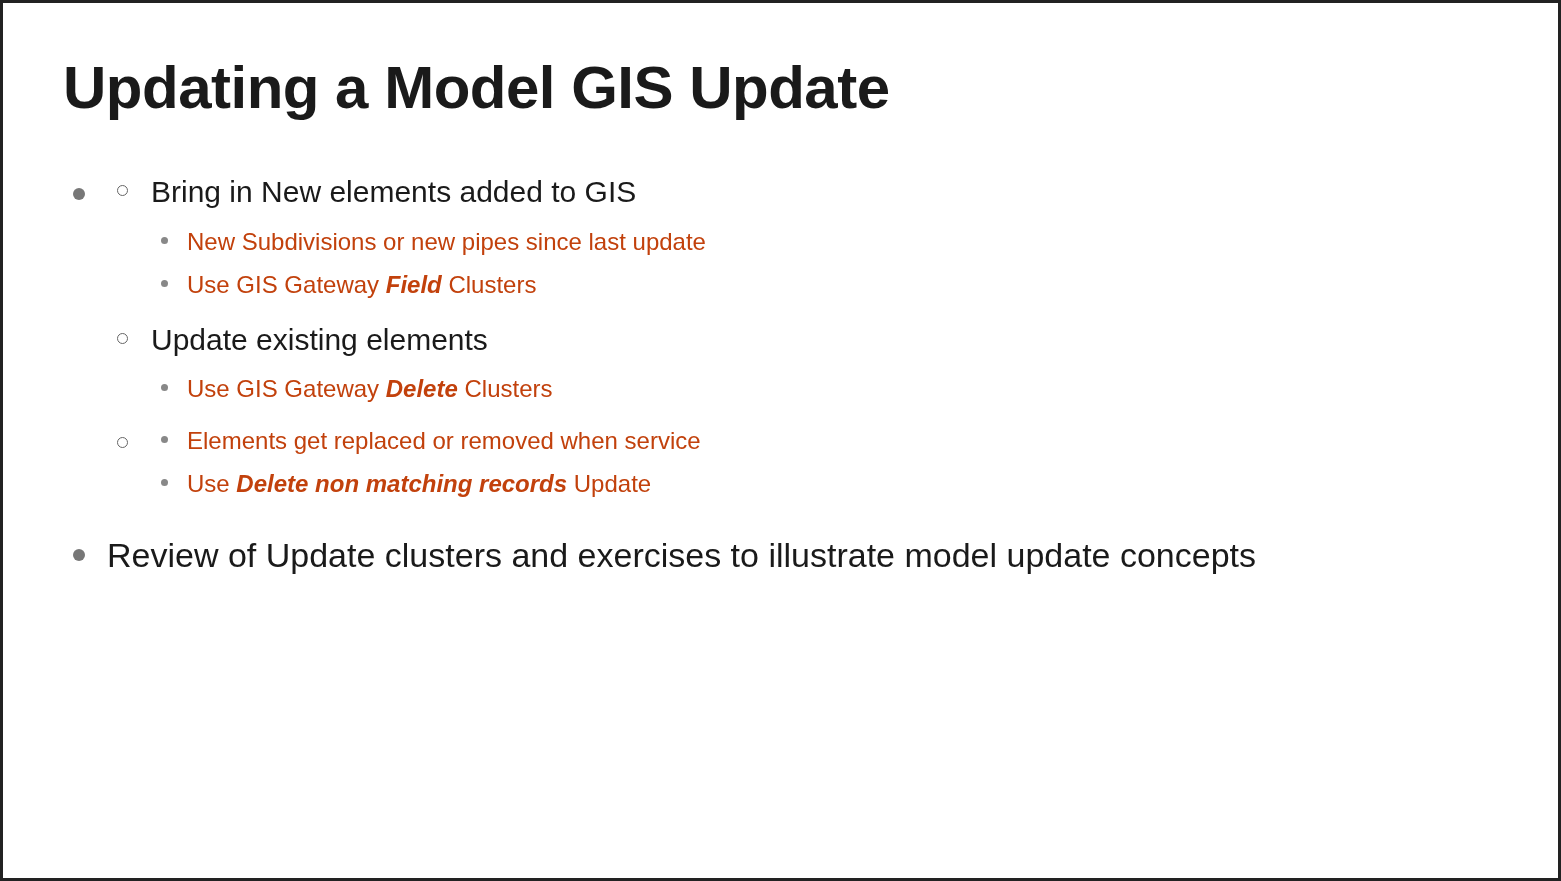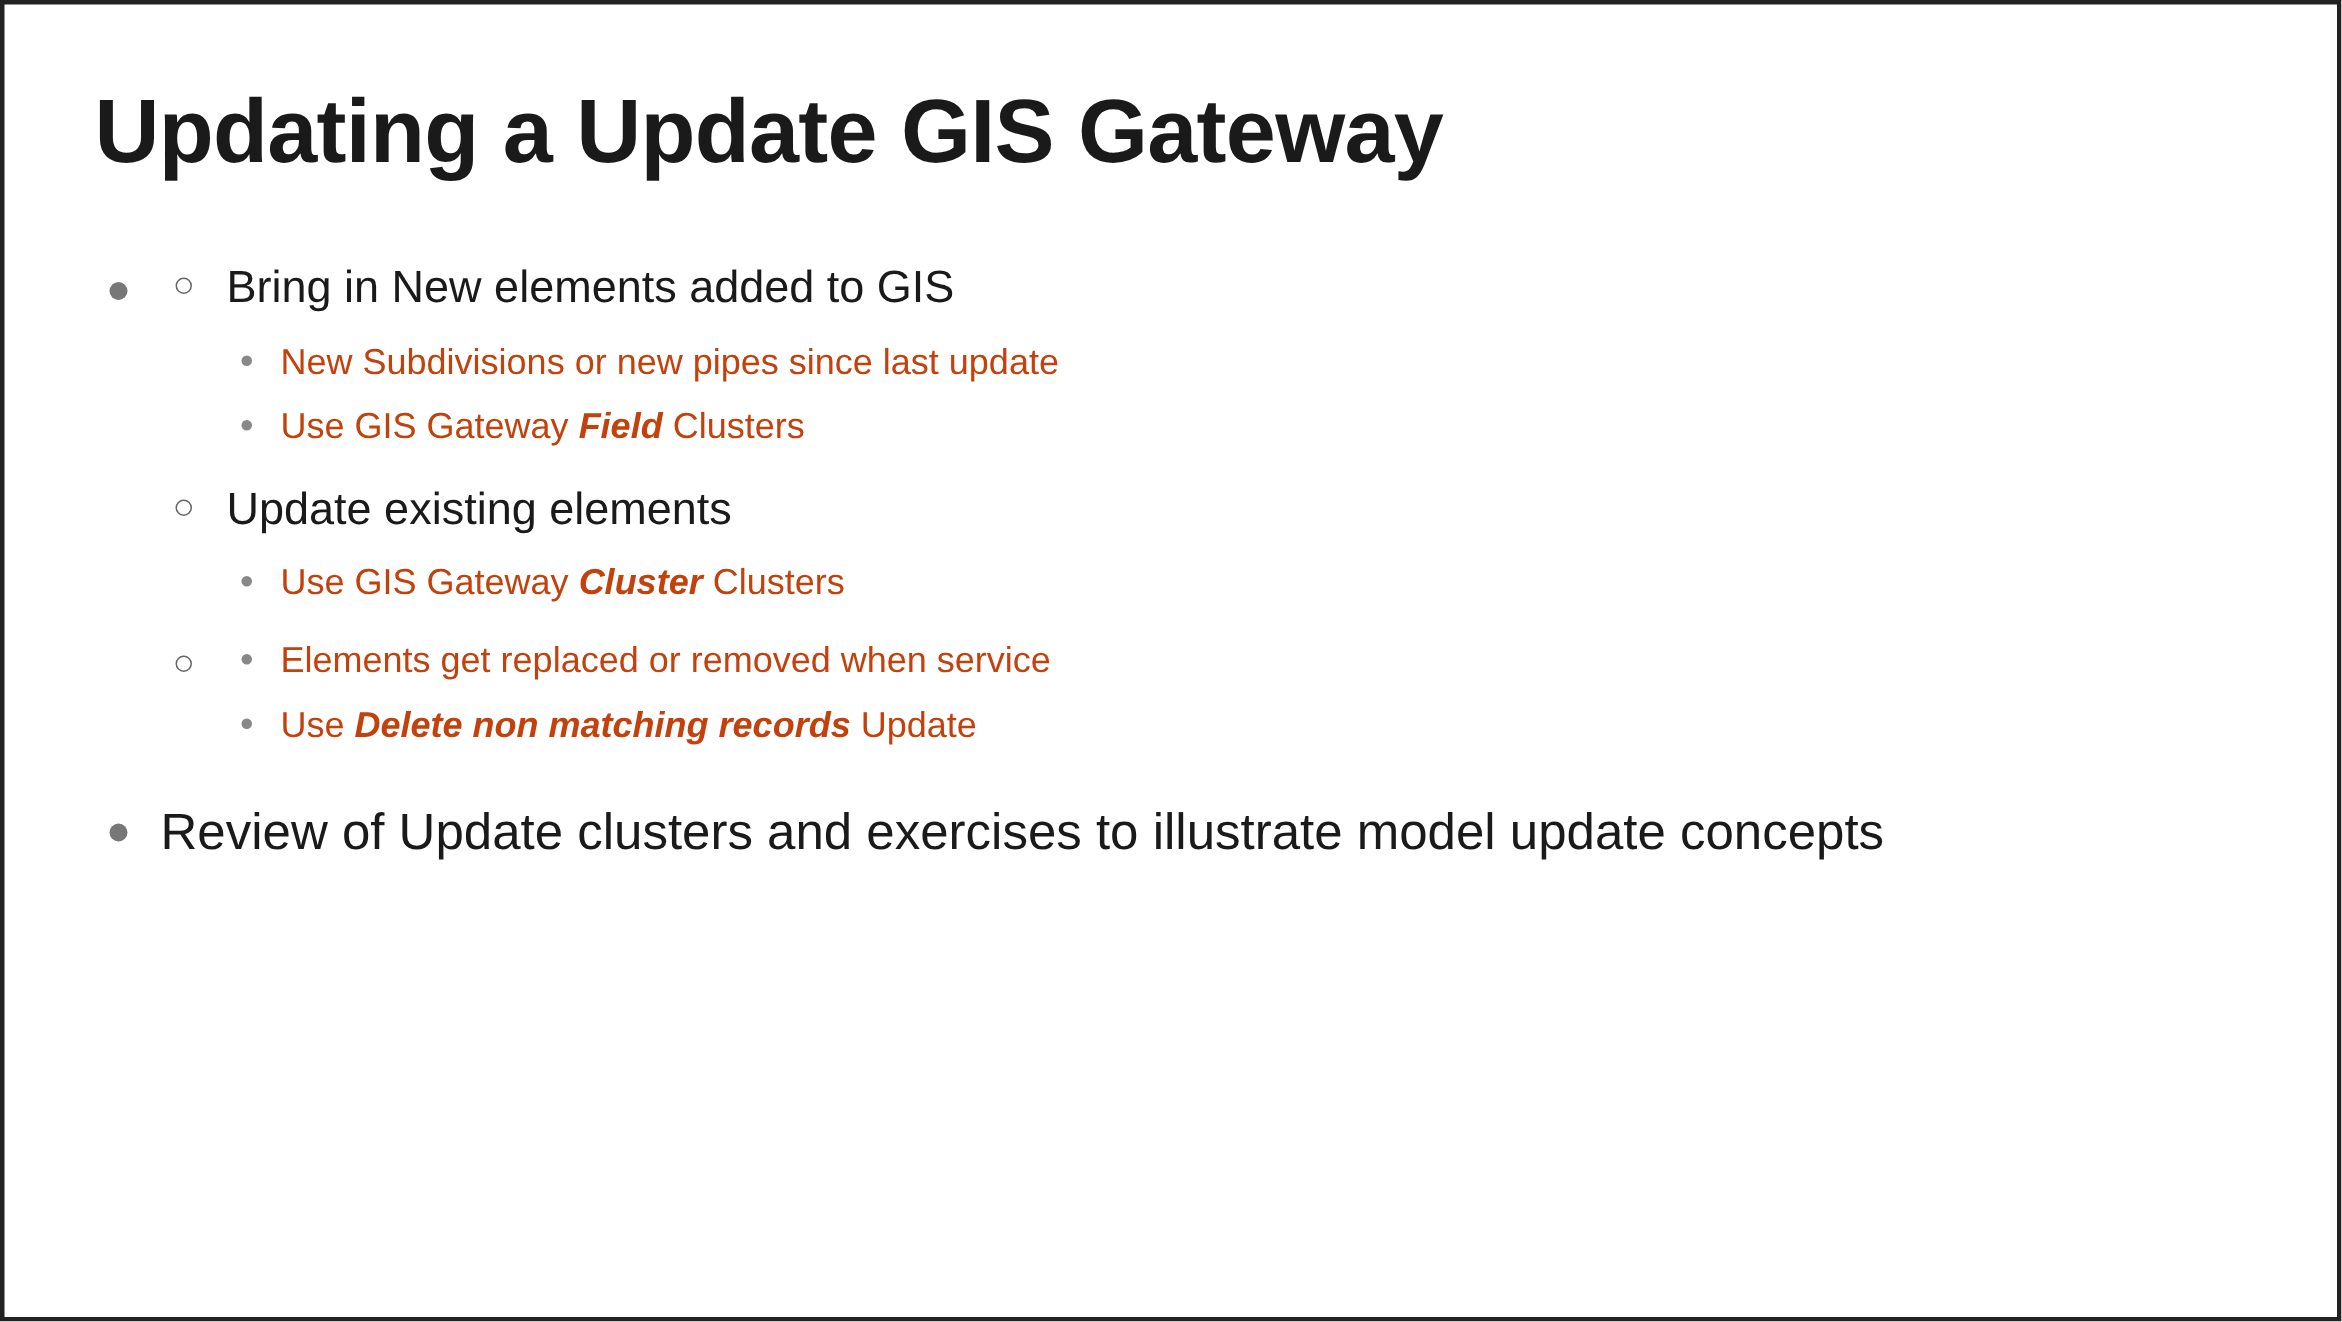--- a/index.html
+++ b/index.html
@@ -99,21 +99,21 @@
   .emph {
     font-style: italic;
     font-weight: 700;
   }
 </style>
 </head>
 <body>
 
 <div class="slide">
 
-  <h1 class="title">Updating a Update GIS Gateway</h1>
+  <h1 class="title">Updating a Model GIS Update</h1>
 
   <ul class="level1">
 
     <li>
 
       <ul class="level2">
 
         <li>
           <span>Bring in New elements added to GIS</span>
           <ul class="level3">
@@ -123,21 +123,21 @@
             <li>
               <span>Use GIS Gateway </span><span class="emph">Field</span><span> Clusters</span>
             </li>
           </ul>
         </li>
 
         <li>
           <span>Update existing elements</span>
           <ul class="level3">
             <li>
-              <span>Use GIS Gateway </span><span class="emph">Cluster</span><span> Clusters</span>
+              <span>Use GIS Gateway </span><span class="emph">Delete</span><span> Clusters</span>
             </li>
           </ul>
         </li>
 
         <li>
           <ul class="level3">
             <li>
               <span>Elements get replaced or removed when service</span>
             </li>
             <li>

